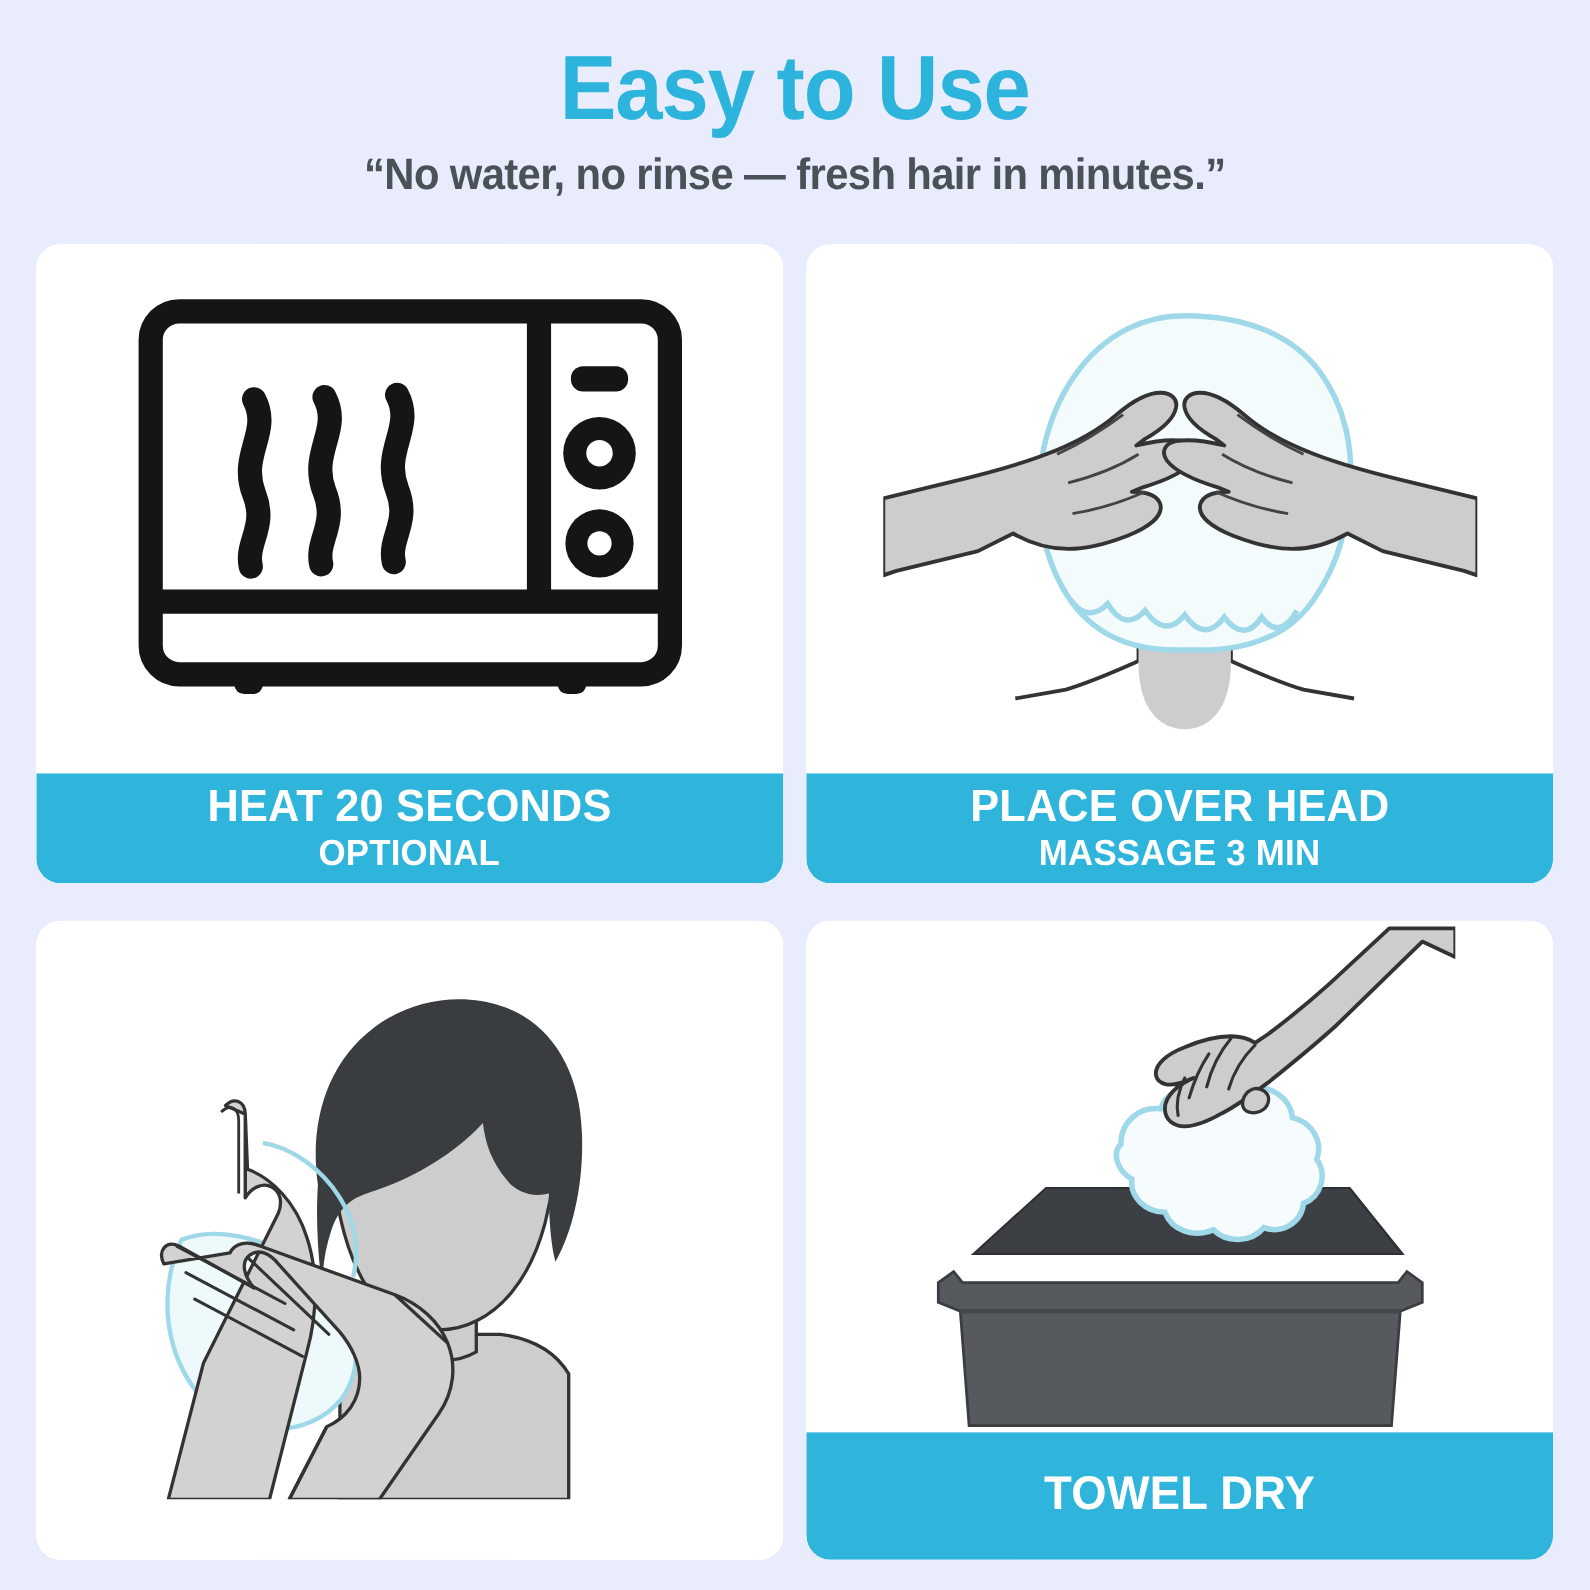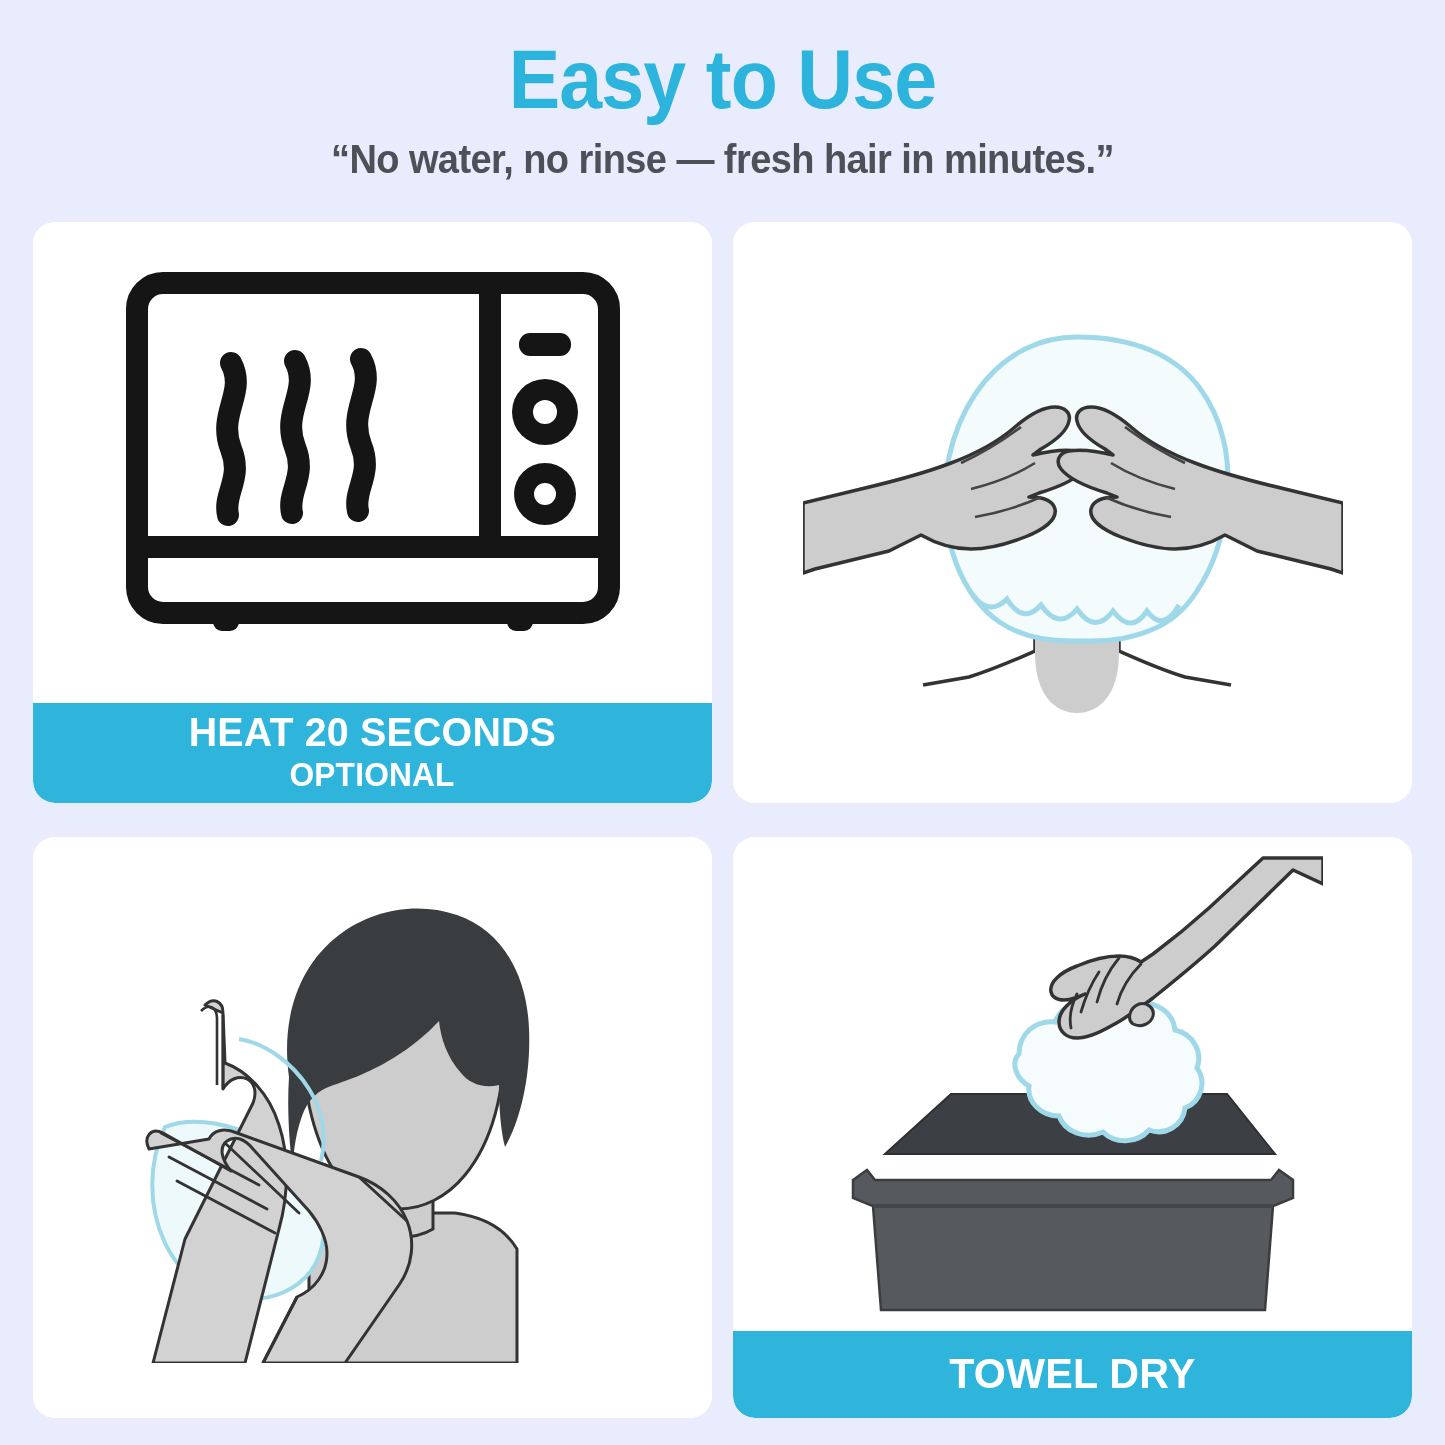--- a/index.html
+++ b/index.html
@@ -78,21 +78,21 @@
     border-radius:0 0 22px 22px;
     color:#ffffff;
     text-align:center;
     padding:10px 12px 14px 12px;
     display:flex;
     flex-direction:column;
     align-items:center;
     justify-content:center;
   }
   .caption.h100 { height:100px; }
-  .caption.h92  { height:87px; }
+  .caption.h92  { height:116px; }
   .cap-main {
     font-size:41px;
     line-height:47px;
     font-weight:bold;
     letter-spacing:0.2px;
     transform:scaleX(0.96);
     white-space:nowrap;
   }
   .cap-sub {
     font-size:33px;
@@ -219,20 +219,24 @@
                    C336 241 356 246 372 246
                    C390 246 408 240 422 232
                    L454 248 L528 266 L540 270 Z" fill="#cdcdcd" stroke="#333" stroke-width="3.5" stroke-linejoin="round"></path>
           <g fill="none" stroke="#444" stroke-width="2.6">
             <path d="M382 160 C360 150 338 136 322 124"></path>
             <path d="M372 186 C348 180 324 170 308 160"></path>
             <path d="M368 214 C344 210 320 202 302 194"></path>
           </g>
         </svg>
       </div>
+      <div class="caption h100">
+        <div class="cap-main">PLACE OVER HEAD</div>
+        <div class="cap-sub">MASSAGE 3 MIN</div>
+      </div>
     </div>
 
     <div class="card">
       <div class="art">
         <svg width="520" height="470" viewBox="0 0 520 470">
 
           <path d="M196 350 C216 332 246 322 284 320
                    L342 320 C372 324 392 336 404 356
                    L404 470 L196 470 Z" fill="#cdcdcd" stroke="#333" stroke-width="3"></path>
 

